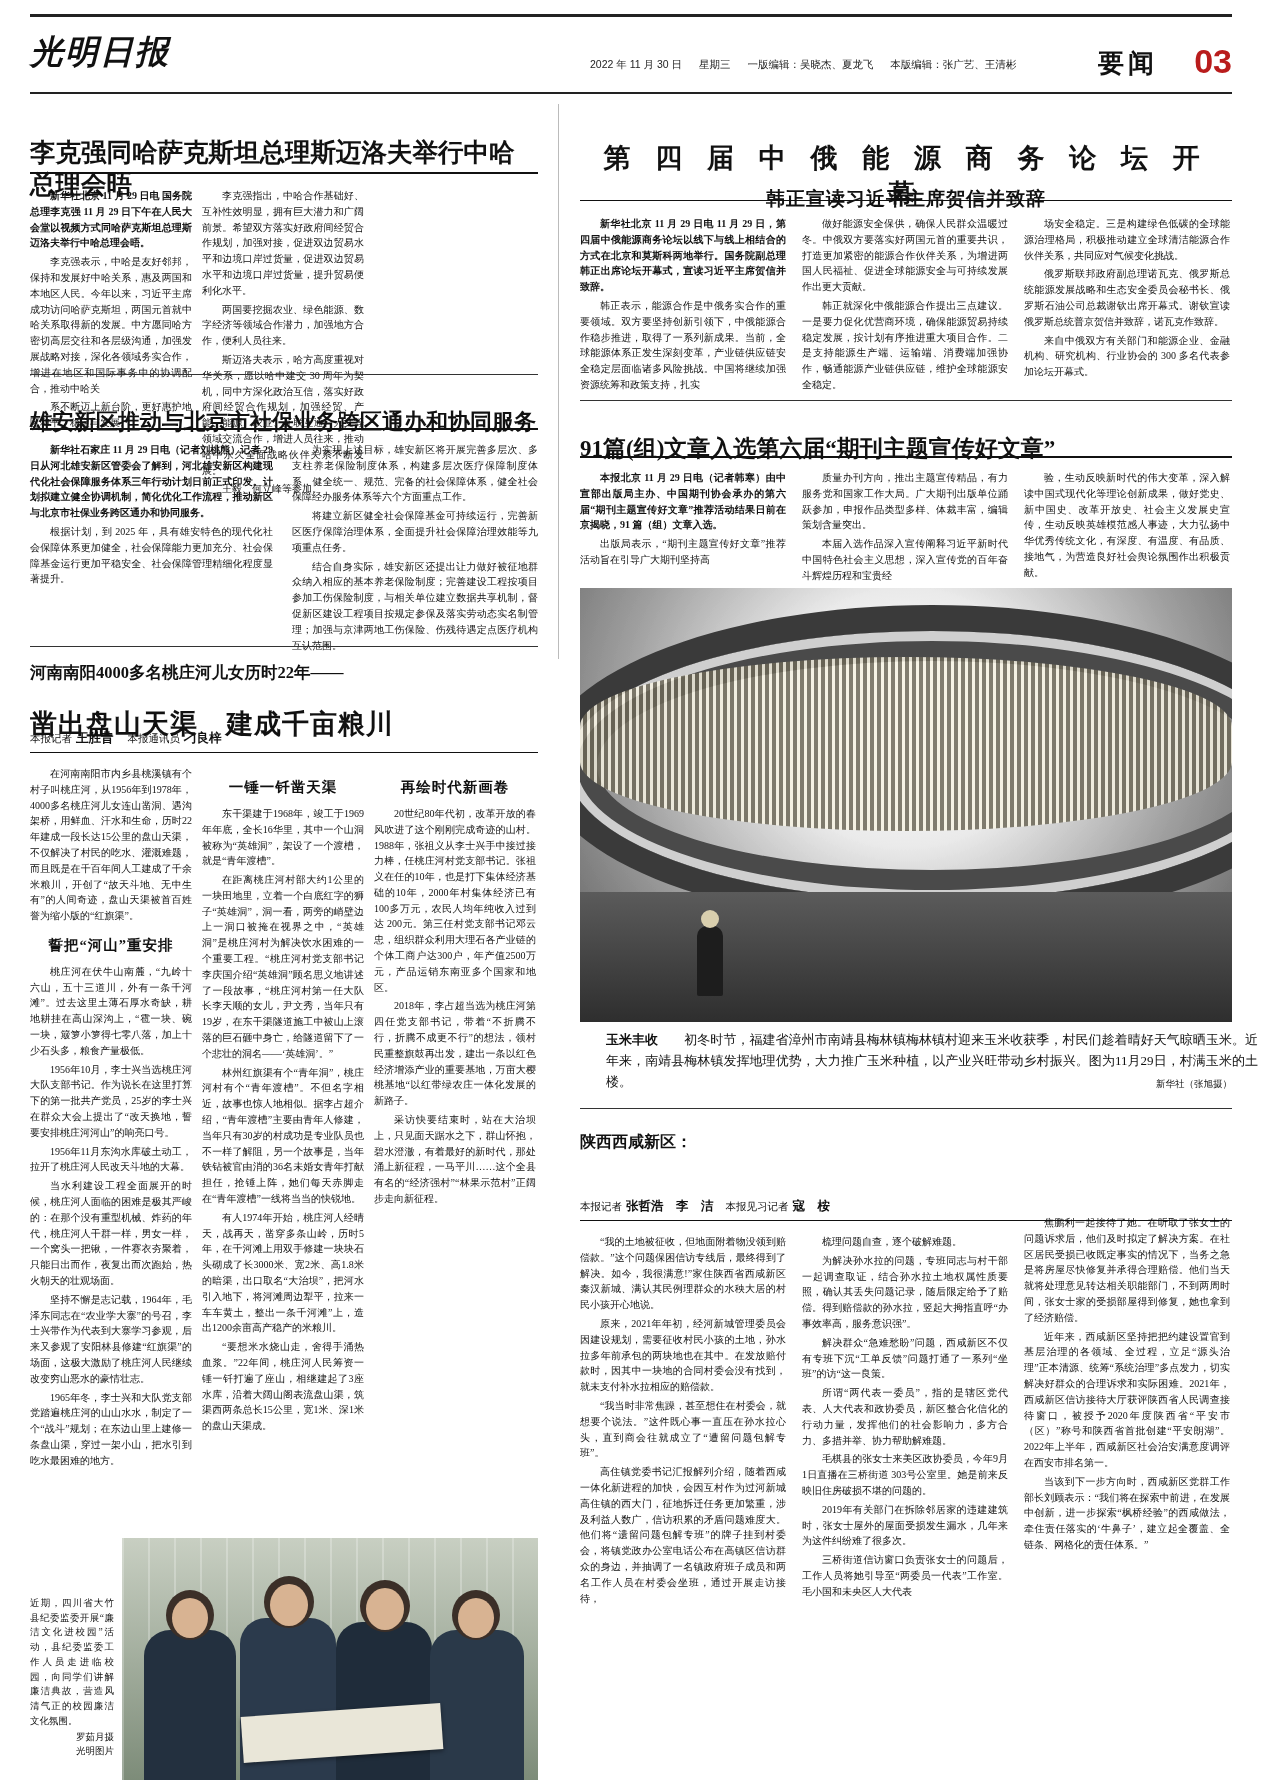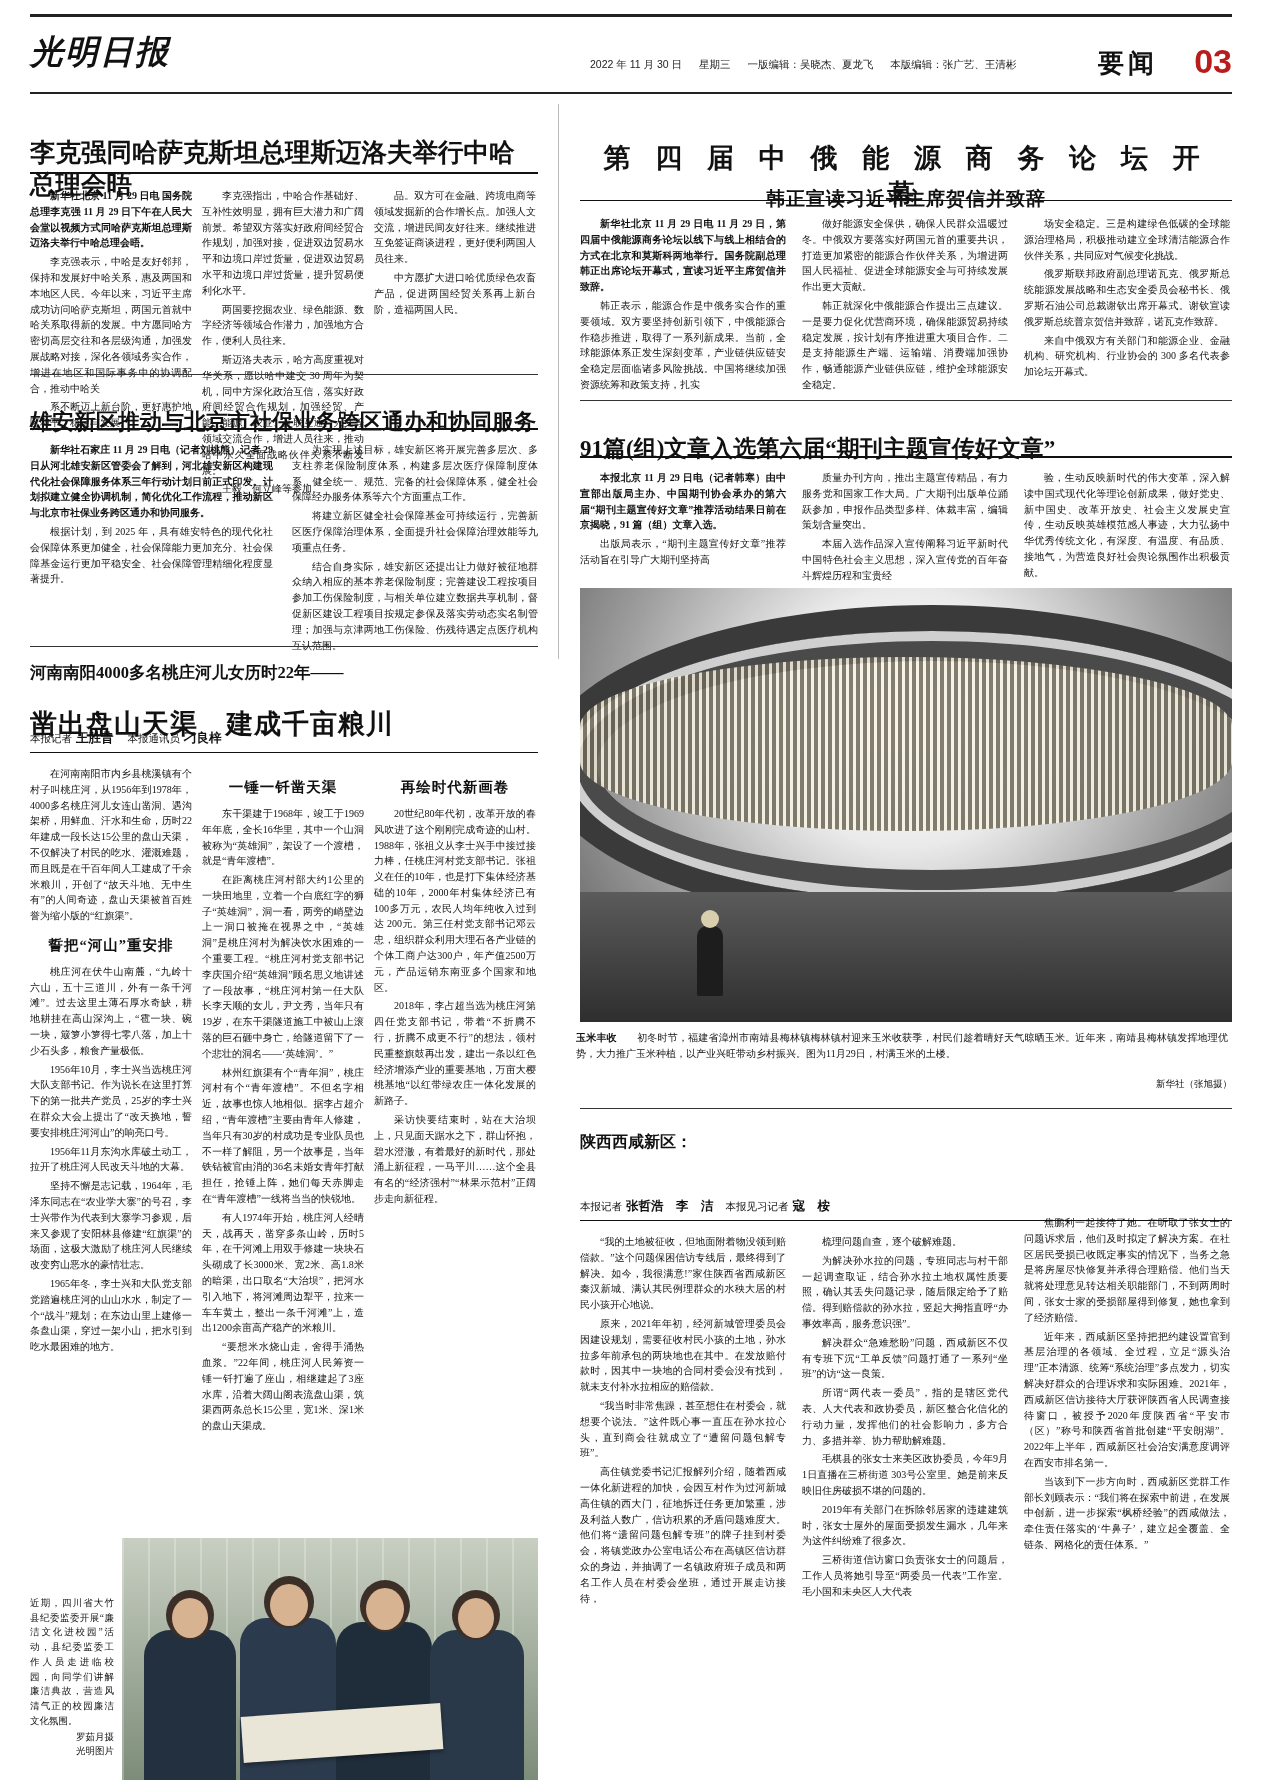--- a/index.html
+++ b/index.html
@@ -159,22 +159,22 @@
     opacity:.85;
     border-radius:50%/40%;
   }
   .pb-ground{
     position:absolute;left:0;bottom:0;width:100%;height:30%;
     background:linear-gradient(180deg,#5b5b5b,#2e2e2e);
   }
   .pb-person{position:absolute;left:18%;bottom:6%;width:26px;height:70px;background:#1d1d1d;border-radius:10px 10px 2px 2px;}
   .pb-person:after{content:"";position:absolute;left:4px;top:-16px;width:18px;height:18px;border-radius:50%;background:#d9cfae;}
   .photo-cap-big{
-    position:absolute;left:576px;top:1030px;width:652px;
-    font-size:10px;line-height:1.6;text-align:justify;
+    position:absolute;left:606px;top:1030px;width:652px;
+    font-size:13px;line-height:1.6;text-align:justify;
   }
   .photo-cap-big b{font-weight:bold;}
   .photo-credit-big{position:absolute;left:580px;top:1078px;width:652px;font-size:9.5px;text-align:right;}
 
   
   .hr-a6{position:absolute;left:580px;top:1108px;width:652px;height:1px;background:#333;}
   .kicker6{position:absolute;left:580px;top:1132px;width:652px;font-size:16px;font-weight:bold;}
   .headline6{
     position:absolute;left:580px;top:1150px;width:652px;
     font-size:28px;font-weight:bold;letter-spacing:1px;
@@ -217,24 +217,20 @@
     <p class="lead">新华社北京 11 月 29 日电 国务院总理李克强 11 月 29 日下午在人民大会堂以视频方式同哈萨克斯坦总理斯迈洛夫举行中哈总理会晤。</p>
     <p>李克强表示，中哈是友好邻邦，保持和发展好中哈关系，惠及两国和本地区人民。今年以来，习近平主席成功访问哈萨克斯坦，两国元首就中哈关系取得新的发展。中方愿同哈方密切高层交往和各层级沟通，加强发展战略对接，深化各领域务实合作，增进在地区和国际事务中的协调配合，推动中哈关</p>
     <p>系不断迈上新台阶，更好惠护地区和平、稳定与发展。</p>
   </div>
   <div class="body-text a1c2">
     <p>李克强指出，中哈合作基础好、互补性效明显，拥有巨大潜力和广阔前景。希望双方落实好政府间经贸合作规划，加强对接，促进双边贸易水平和边境口岸过货量，促进双边贸易水平和边境口岸过货量，提升贸易便利化水平。</p>
     <p>两国要挖掘农业、绿色能源、数字经济等领域合作潜力，加强地方合作，便利人员往来。</p>
     <p>斯迈洛夫表示，哈方高度重视对华关系，愿以哈中建交 30 周年为契机，同中方深化政治互信，落实好政府间经贸合作规划，加强经贸、产能、能源、农业、互联互通、人文等领域交流合作，增进人员往来，推动哈中永久全面战略伙伴关系不断发展。</p>
     <p>王毅、何立峰等参加。</p>
   </div>
-  <div class="body-text a1c3">
-    <p>品。双方可在金融、跨境电商等领域发掘新的合作增长点。加强人文交流，增进民间友好往来。继续推进互免签证商谈进程，更好便利两国人员往来。</p>
-    <p>中方愿扩大进口哈优质绿色农畜产品，促进两国经贸关系再上新台阶，造福两国人民。</p>
-  </div>
 
   <h1 class="headline2">第 四 届 中 俄 能 源 商 务 论 坛 开 幕</h1>
   <h2 class="subhead2">韩正宣读习近平主席贺信并致辞</h2>
   <div class="rule-u2"></div>
 
   <div class="body-text a2c1">
     <p class="lead">新华社北京 11 月 29 日电 11 月 29 日，第四届中俄能源商务论坛以线下与线上相结合的方式在北京和莫斯科两地举行。国务院副总理韩正出席论坛开幕式，宣读习近平主席贺信并致辞。</p>
     <p>韩正表示，能源合作是中俄务实合作的重要领域。双方要坚持创新引领下，中俄能源合作稳步推进，取得了一系列新成果。当前，全球能源体系正发生深刻变革，产业链供应链安全稳定层面临诸多风险挑战。中国将继续加强资源统筹和政策支持，扎实</p>
   </div>
   <div class="body-text a2c2">
@@ -282,20 +278,21 @@
     <span>本报记者</span><span class="nm">王胜昔</span><span>本报通讯员</span><span class="nm">刁良梓</span>
   </div>
   <div class="rule-u5"></div>
 
   <div class="body-text a5c1">
     <p>在河南南阳市内乡县桃溪镇有个村子叫桃庄河，从1956年到1978年，4000多名桃庄河儿女连山凿洞、遇沟架桥，用鲜血、汗水和生命，历时22年建成一段长达15公里的盘山天渠，不仅解决了村民的吃水、灌溉难题，而且既是在千百年间人工建成了千余米粮川，开创了“故天斗地、无中生有”的人间奇迹，盘山天渠被首百姓誉为缩小版的“红旗渠”。</p>
     <div class="subttl">誓把“河山”重安排</div>
     <p>桃庄河在伏牛山南麓，“九岭十六山，五十三道川，外有一条千河滩”。过去这里土薄石厚水奇缺，耕地耕挂在高山深沟上，“雹一块、碗一块，簸箩小箩得七零八落，加上十少石头多，粮食产量极低。</p>
     <p>1956年10月，李士兴当选桃庄河大队支部书记。作为说长在这里打算下的第一批共产党员，25岁的李士兴在群众大会上提出了“改天换地，誓要安排桃庄河河山”的响亮口号。</p>
     <p>1956年11月东沟水库破土动工，拉开了桃庄河人民改天斗地的大幕。</p>
+    <p>当水利建设工程全面展开的时候，桃庄河人面临的困难是极其严峻的：在那个没有重型机械、炸药的年代，桃庄河人干群一样，男女一样，一个窝头一把锹，一件赛衣夯聚着，只能日出而作，夜复出而次跑始，热火朝天的壮观场面。</p>
     <p>坚持不懈是志记载，1964年，毛泽东同志在“农业学大寨”的号召，李士兴带作为代表到大寨学习参观，后来又参观了安阳林县修建“红旗渠”的场面，这极大激励了桃庄河人民继续改变穷山恶水的豪情壮志。</p>
     <p>1965年冬，李士兴和大队党支部党踏遍桃庄河的山山水水，制定了一个“战斗”规划；在东边山里上建修一条盘山渠，穿过一架小山，把水引到吃水最困难的地方。</p>
     <p></p>
   </div>
 
   <div class="body-text a5c2">
     <div class="subttl">一锤一钎凿天渠</div>
     <p>东干渠建于1968年，竣工于1969年年底，全长16华里，其中一个山洞被称为“英雄洞”，架设了一个渡槽，就是“青年渡槽”。</p>
     <p>在距离桃庄河村部大约1公里的一块田地里，立着一个白底红字的狮子“英雄洞”，洞一看，两旁的峭壁边上一洞口被掩在视界之中，“英雄洞”是桃庄河村为解决饮水困难的一个重要工程。“桃庄河村党支部书记李庆国介绍“英雄洞”顾名思义地讲述了一段故事，“桃庄河村第一任大队长李天顺的女儿，尹文秀，当年只有19岁，在东干渠隧道施工中被山上滚落的巨石砸中身亡，给隧道留下了一个悲壮的洞名——‘英雄洞’。”</p>
     <p>林州红旗渠有个“青年洞”，桃庄河村有个“青年渡槽”。不但名字相近，故事也惊人地相似。据李占超介绍，“青年渡槽”主要由青年人修建，当年只有30岁的村成功是专业队员也不一样了解阻，另一个故事是，当年铁钻被官由消的36名未婚女青年打献担任，抢锤上阵，她们每天赤脚走在“青年渡槽”一线将当当的快锐地。</p>

